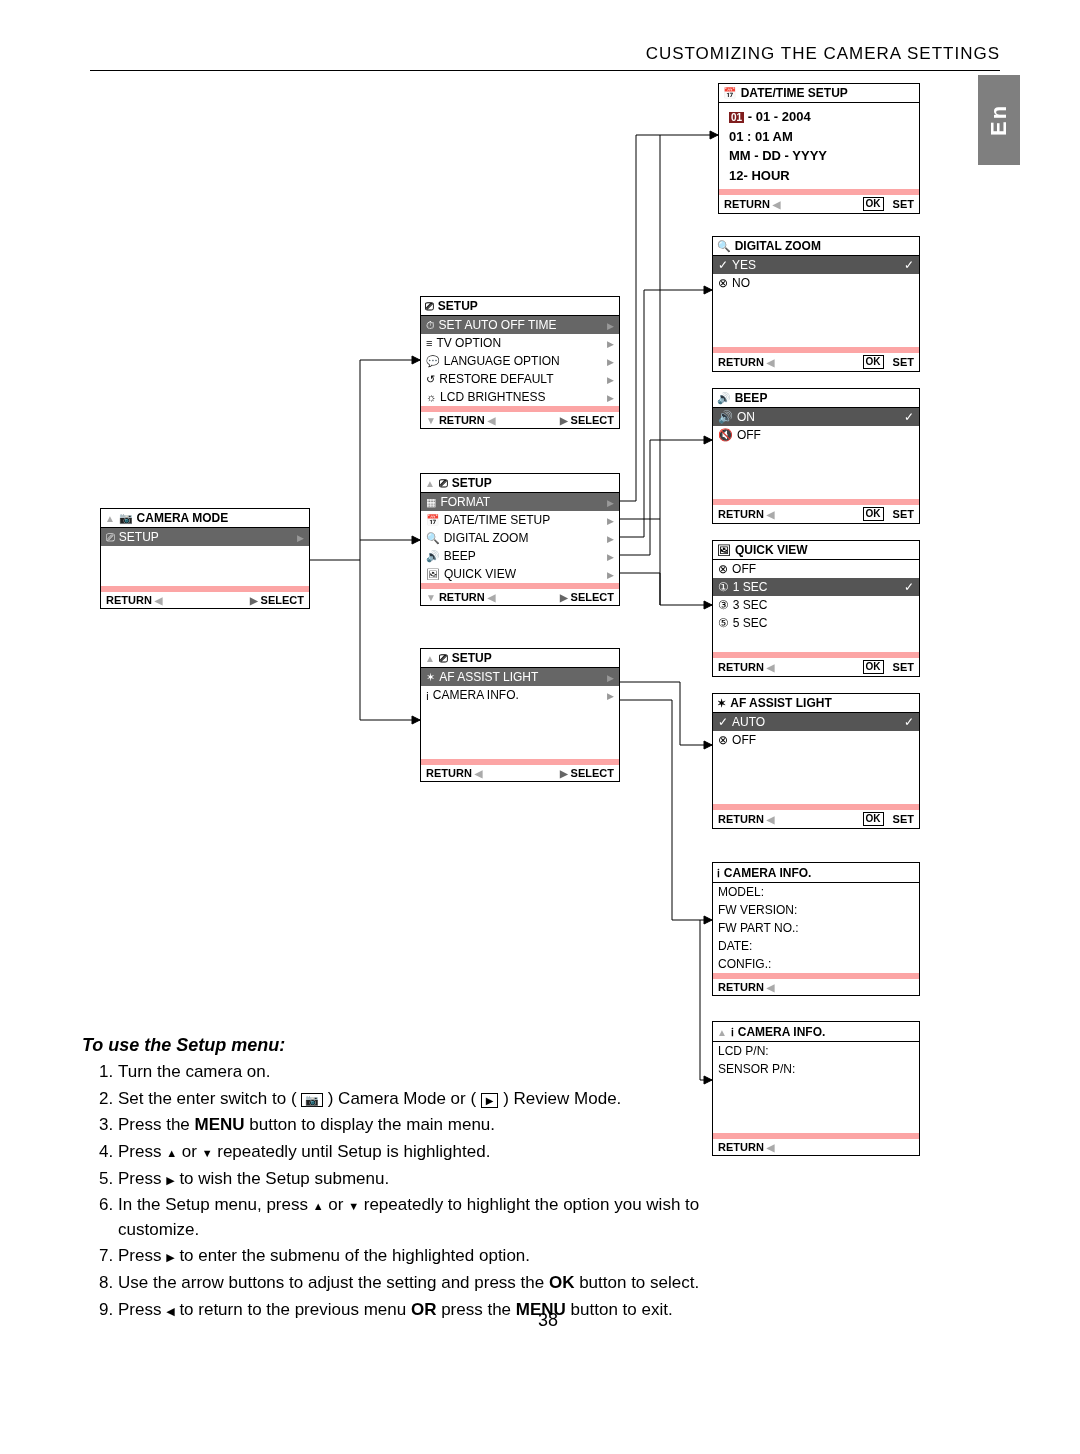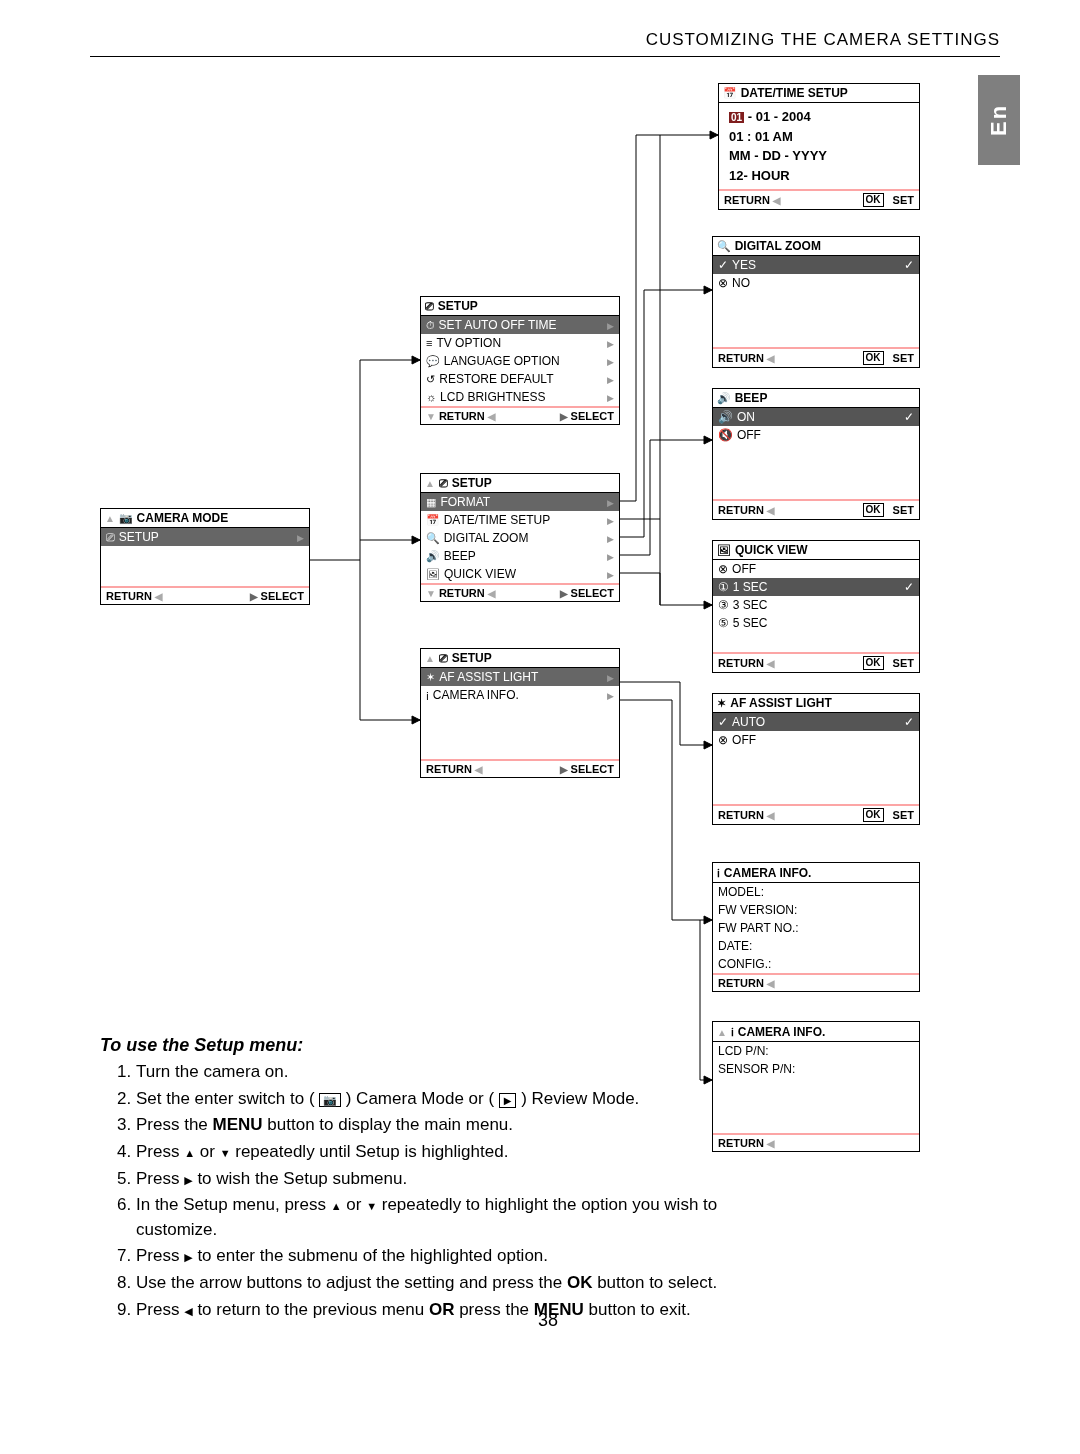--- a/index.html
+++ b/index.html
@@ -1,27 +1,27 @@
 <!DOCTYPE html>
 <html><head>
 <meta charset="utf-8">
 <style>
   * { box-sizing: border-box; margin: 0; padding: 0; }
   body { font-family: Arial, Helvetica, sans-serif; width: 1080px; height: 1454px; background: #fff; color: #000; position: relative; font-size: 15px; }
-  .page { position: relative; width: 1080px; height: 1216px; padding: 30px 80px 30px 90px; }
+  .page { position: relative; width: 1080px; height: 1216px; padding: 44px 80px 30px 90px; }
   .header { text-align: right; font-size: 17px; letter-spacing: 1px; margin-bottom: 6px; }
   .header-rule { border: 0; border-top: 1px solid #000; margin-bottom: 10px; }
   .lang-tab { position: absolute; right: 60px; top: 75px; width: 42px; height: 90px; background: #7f7f7f; color: #fff; display: flex; align-items: center; justify-content: center; font-weight: bold; font-size: 22px; letter-spacing: 2px; writing-mode: vertical-rl; transform: rotate(180deg); }
 
   .panel { position: absolute; border: 1px solid #000; background: #fff; font-size: 12px; }
   .panel-title { font-weight: bold; font-size: 12px; padding: 2px 4px; display: flex; align-items: center; gap: 4px; border-bottom: 1px solid #000; }
   .panel-row { display: flex; align-items: center; justify-content: space-between; padding: 1px 5px; font-size: 12px; min-height: 18px; }
   .panel-row.sel { background: #666; color: #fff; }
   .panel-row.sel-dark { background: #555; color: #fff; }
-  .panel-footer { display: flex; align-items: center; justify-content: space-between; padding: 2px 5px; font-size: 11px; font-weight: bold; border-top: 2px solid #fca5a5; }
+  .panel-footer { display: flex; align-items: center; justify-content: space-between; padding: 2px 5px; font-size: 11px; font-weight: bold; border-top: 6px solid #fca5a5; }
   .panel-footer .left, .panel-footer .right { display: flex; align-items: center; gap: 3px; }
   .tri-up::before { content: "▲"; color: #aaa; font-size: 10px; }
   .tri-down::before { content: "▼"; color: #aaa; font-size: 10px; }
   .tri-right::before { content: "▶"; color: #666; font-size: 10px; }
   .tri-right-small::before { content: "▶"; color: #999; font-size: 9px; }
   .tri-left::before { content: "◀"; color: #aaa; font-size: 10px; }
   .ok-box { border: 1px solid #000; padding: 0 2px; font-size: 10px; line-height: 12px; display: inline-block; }
   .check-white::before { content: "✓"; font-size: 12px; color: #fff; }
   .icon-small { font-size: 11px; }
   .row-left { display: flex; align-items: center; gap: 4px; }
@@ -45,21 +45,21 @@
   #p-quickview { left: 712px; top: 540px; width: 208px; }
   
   #p-afassist { left: 712px; top: 693px; width: 208px; }
   
   #p-caminfo1 { left: 712px; top: 862px; width: 208px; }
   
   #p-caminfo2 { left: 712px; top: 1021px; width: 208px; }
 
   svg.connectors { position: absolute; left: 0; top: 0; pointer-events: none; }
 
-  .instructions { position: absolute; left: 100px; top: 1035px; width: 700px; }
+  .instructions { position: absolute; left: 82px; top: 1035px; width: 700px; }
   .instr-title { font-weight: bold; font-style: italic; font-size: 18px; margin-bottom: 4px; }
   .instr-list { list-style: decimal; margin-left: 36px; font-size: 17px; line-height: 1.45; }
   .instr-list li { margin-bottom: 2px; }
   .inline-tri-up::before { content: "▲"; font-size: 11px; }
   .inline-tri-down::before { content: "▼"; font-size: 11px; }
   .inline-tri-right::before { content: "▶"; font-size: 11px; }
   .inline-tri-left::before { content: "◀"; font-size: 11px; }
   .inline-cam { border: 1px solid #000; font-size: 11px; padding: 0 3px; }
   .inline-play { border: 1px solid #000; font-size: 10px; padding: 1px 4px; }
   .bold { font-weight: bold; }

